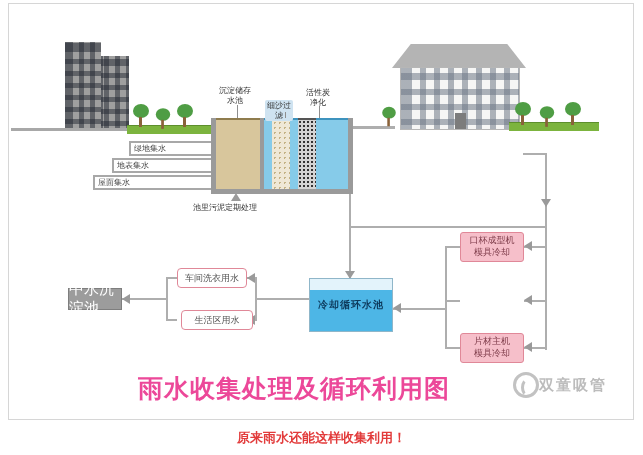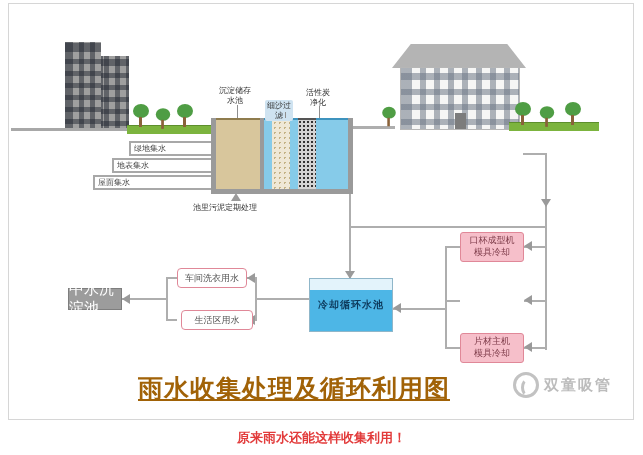--- a/index.html
+++ b/index.html
@@ -58,22 +58,22 @@
   .box-pink{position:absolute;background:#fff;border:1px solid var(--pink-border,#e08898);border-radius:4px;
             box-sizing:border-box;display:flex;align-items:center;justify-content:center;font-size:9px;color:#555;}
   .box-machine{position:absolute;background:var(--pink-fill,#f6bfca);border:1px solid var(--pink-border,#e08898);
             border-radius:3px;box-sizing:border-box;display:flex;flex-direction:column;align-items:center;
             justify-content:center;font-size:9px;line-height:1.3;color:#7d3b49;}
   .box-cool{position:absolute;border:1px solid #8fb6c9;box-sizing:border-box;
             background:linear-gradient(180deg,#e3f3fb 0 22%, var(--cooling-blue,#4db6e6) 22% 100%);
             display:flex;align-items:center;justify-content:center;
             font-size:10px;font-weight:bold;color:#0d3a5c;letter-spacing:1px;}
   
-  .title{position:absolute;text-align:center;font-size:25px;font-weight:bold;color:#a16207;letter-spacing:1px;text-decoration:underline;}
-  .watermark{position:absolute;display:flex;align-items:center;gap:5px;color:#bcbcbc;}
+  .title{position:absolute;text-align:center;font-size:25px;font-weight:bold;color:#ec4899;letter-spacing:1px;}
+  .watermark{position:absolute;display:flex;align-items:center;color:#bcbcbc;}
   .wm-circle{width:20px;height:20px;border:3px solid #c2c2c2;border-radius:50%;position:relative;}
   .wm-circle::after{content:"";position:absolute;left:5px;top:3px;width:8px;height:13px;
        border:3px solid transparent;border-left:3px solid #c2c2c2;border-radius:50%;}
   .wm-text{font-size:15px;font-weight:bold;letter-spacing:2px;}
   .caption{position:absolute;left:0;top:429px;width:100%;text-align:center;
            font-size:13px;font-weight:bold;color:var(--caption-red,#e23b3b);}
   .note{position:absolute;font-size:8px;color:#333;}
 </style>
 </head>
 <body>

